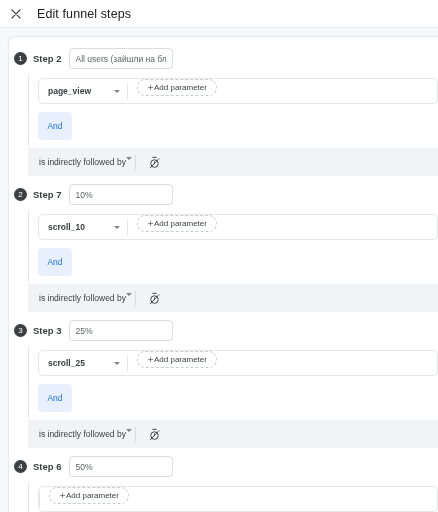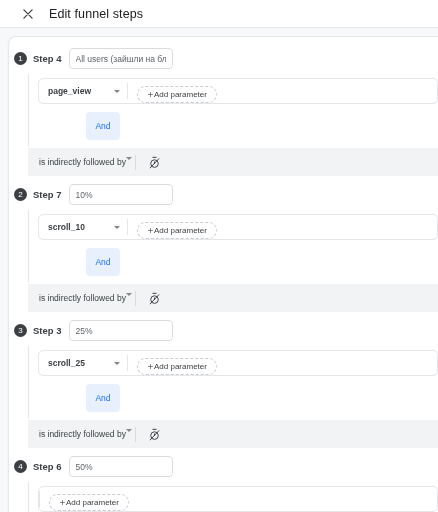--- a/index.html
+++ b/index.html
@@ -14,21 +14,21 @@
     font-family: "Liberation Sans", sans-serif;
     color: #202124;
     -webkit-font-smoothing: antialiased;
   }
 
   
   .header {
     height: 28px;
     display: flex;
     align-items: center;
-    padding: 0 0 0 21px;
+    padding: 0 0 0 9px;
     box-sizing: border-box;
     background: #ffffff;
     border-bottom: 1px solid #e8eaed;
   }
   .close-icon {
     width: 14px;
     height: 14px;
     flex: 0 0 auto;
     display: block;
     color: #3c4043;
@@ -108,21 +108,21 @@
     margin-left: 19px;
     border-left: 1px solid #e3e5e8;
     padding: 4px 0 6px 9px;
   }
   .cond-box {
     border: 1px solid #e4e6e9;
     border-radius: 5px;
     background: #ffffff;
     height: 24px;
     display: flex;
-    align-items: flex-end;
+    align-items: flex-start;
     margin-right: 0;
   }
   .event-select {
     display: flex;
     align-items: center;
     width: 88px;
     flex: 0 0 auto;
     padding: 0 7px 0 9px;
     height: 100%;
     box-sizing: border-box;
@@ -181,21 +181,20 @@
     justify-content: center;
     height: 18px;
     min-width: 34px;
     padding: 14px 8px;
     background: #e8f0fe;
     border-radius: 4px;
     font-size: 8.5px;
     color: #1a73e8;
     cursor: pointer;
     box-sizing: border-box;
-    margin-left: 48px;
   }
 
   
   .connector {
     margin-left: 19px;
     background: #f1f3f4;
     height: 28px;
     display: flex;
     align-items: center;
     padding-left: 11px;
@@ -236,21 +235,21 @@
     <path fill="none" stroke="currentColor" stroke-width="2.2" stroke-linecap="round" d="M5 5 L19 19 M19 5 L5 19"></path>
   </svg>
   <div class="header-title">Edit funnel steps</div>
 </div>
 
 <div class="page-body">
   <div class="card">
 
     <div class="step-head">
       <div class="step-badge">1</div>
-      <div class="step-label">Step 4</div>
+      <div class="step-label">Step 2</div>
       <input class="step-name-input" type="text" value="All users (зайшли на блог)" style="">
     </div>
     <div class="step-body">
       <div class="cond-box">
         <div class="event-select">
           <span class="event-name">page_view</span>
           <span class="caret"></span>
         </div>
         <div class="vdiv"></div>
         <div class="add-param">

